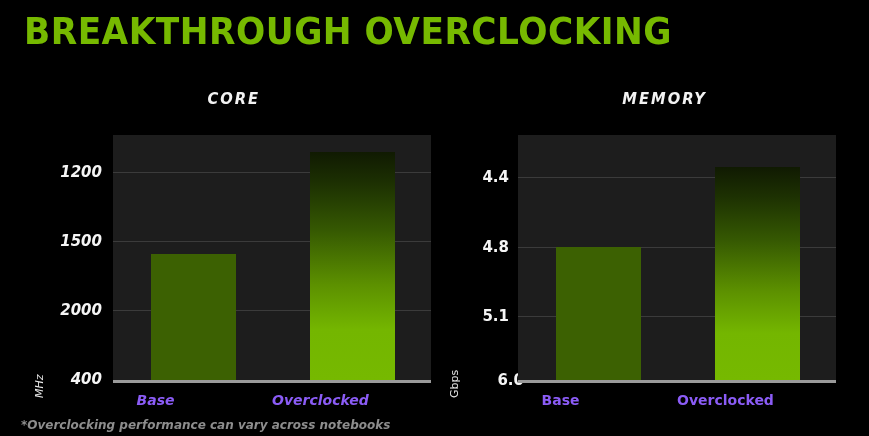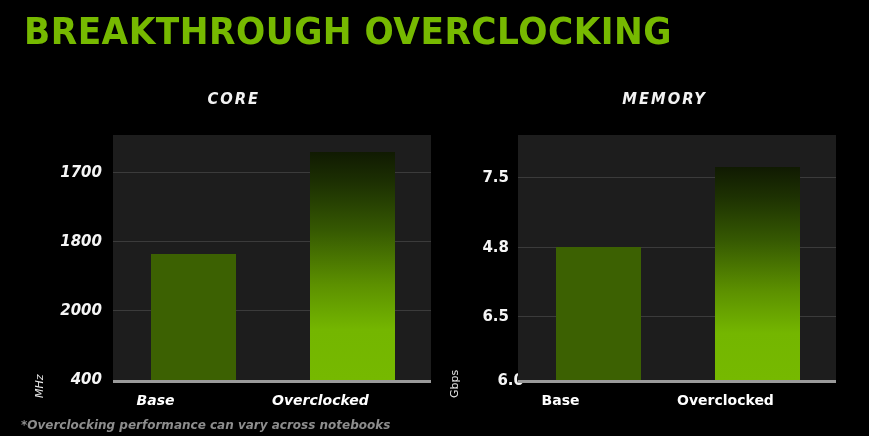--- a/index.html
+++ b/index.html
@@ -125,21 +125,21 @@
   #unit-core   { left: 46px;  top: 385px; }
   #unit-memory { left: 461px; top: 385px; }
 
   .xtick {
     position: absolute;
     top: 392px;
     text-align: center;
     font-family: "DejaVu Sans", sans-serif;
     font-size: 14px;
     font-weight: bold;
-    color: #ffffff;
+    color: #8b5cf6;
     white-space: nowrap;
   }
 
   
   .footnote {
     position: absolute;
     left: 21px;
     top: 418px;
     font-family: "DejaVu Sans", sans-serif;
     font-size: 12px;
@@ -151,22 +151,22 @@
 </style>
 </head>
 <body>
 
 <div class="page-title">BREAKTHROUGH OVERCLOCKING</div>
 
 <div class="chart" id="chart-core">
 
   <div class="chart-title">CORE</div>
 
-  <div class="ytick" style="top:164px;">1700</div>
-  <div class="ytick" style="top:233px;">1800</div>
+  <div class="ytick" style="top:164px;">1200</div>
+  <div class="ytick" style="top:233px;">1500</div>
   <div class="ytick" style="top:302px;">2000</div>
   <div class="ytick" style="top:371px;">400</div>
 
   <div class="axis-unit" id="unit-core">MHz</div>
 
   <div class="plot" id="plot-core">
     <div class="gridline" style="top:37px;"></div>
     <div class="gridline" style="top:106px;"></div>
     <div class="gridline" style="top:175px;"></div>
 
@@ -179,23 +179,23 @@
 
   <div class="xtick" style="left:113px; width:85px;">Base</div>
   <div class="xtick" style="left:272px; width:85px;">Overclocked</div>
 </div>
 
 <div class="chart" id="chart-memory">
 
   <div class="chart-title">MEMORY</div>
 </div>
 
-<div class="ytick" style="position:absolute; left:455px; width:54px; top:169px;">7.5</div>
+<div class="ytick" style="position:absolute; left:455px; width:54px; top:169px;">4.4</div>
 <div class="ytick" style="position:absolute; left:455px; width:54px; top:239px;">4.8</div>
-<div class="ytick" style="position:absolute; left:455px; width:54px; top:308px;">6.5</div>
+<div class="ytick" style="position:absolute; left:455px; width:54px; top:308px;">5.1</div>
 <div class="ytick" style="position:absolute; left:470px; width:54px; top:372px;">6.0</div>
 
 <div class="axis-unit" id="unit-memory">Gbps</div>
 
 <div class="plot" id="plot-memory">
   <div class="gridline" style="top:42px;"></div>
   <div class="gridline" style="top:112px;"></div>
   <div class="gridline" style="top:181px;"></div>
 
   <div class="bar bar-base" style="left:38px; width:85px; height:133px;"></div>

